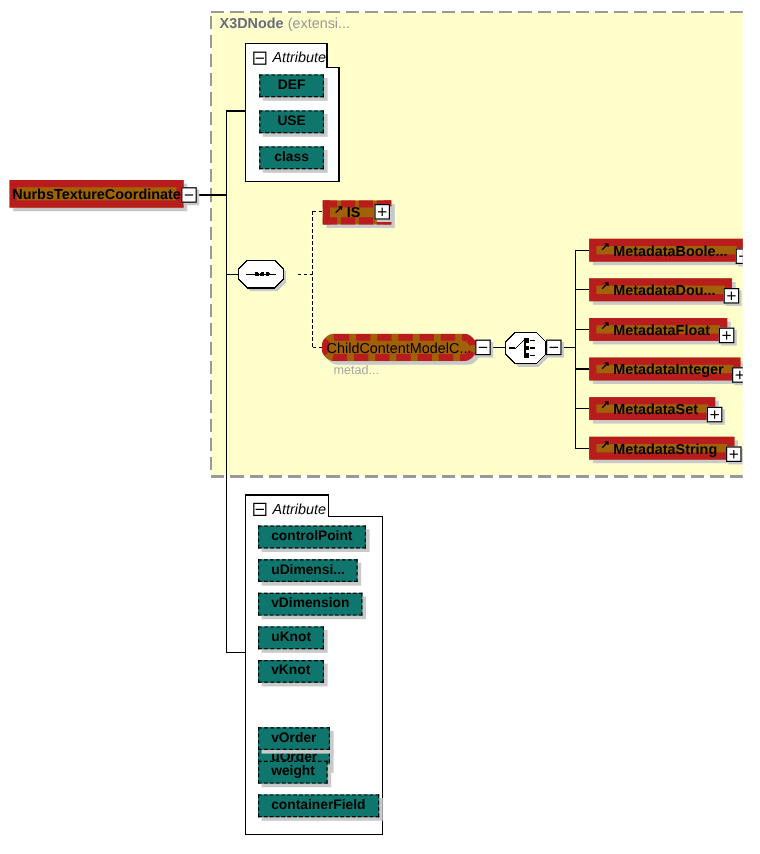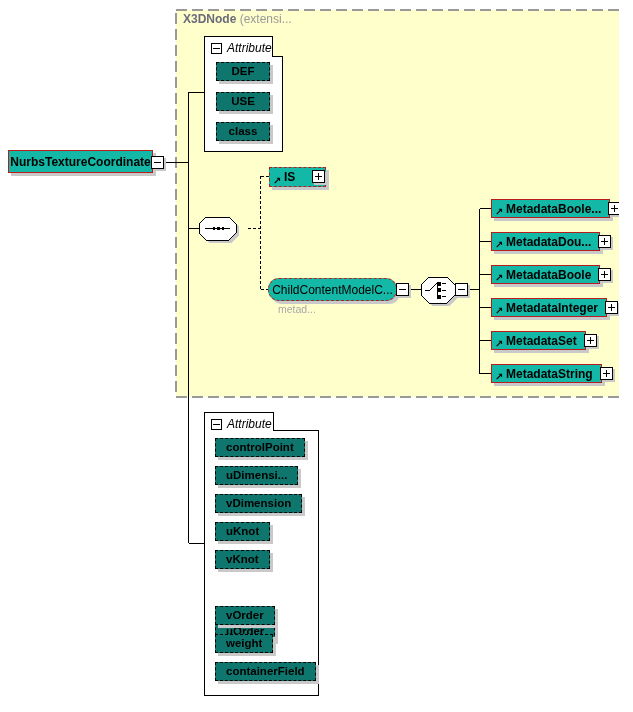--- a/index.html
+++ b/index.html
@@ -1,21 +1,21 @@
 <!DOCTYPE html>
 <html><head>
 <meta charset="utf-8">
 <style>
   html,body{margin:0;padding:0;background:#fff;}
   #canvas{position:relative;width:619px;height:712px;background:#fff;overflow:hidden;
           font-family:"Liberation Sans","DejaVu Sans",sans-serif;}
   svg.layer{position:absolute;left:0;top:0;z-index:0;}
 
   
-  .el{position:absolute;z-index:2;background:#14b8a6;border:1px solid #b91c1c;
+  .el{position:absolute;z-index:2;background:#a16207;border:6px solid #b91c1c;
       box-shadow:3px 3px 0 #c9c9c9;display:flex;align-items:center;justify-content:center;
       font-weight:bold;font-size:12px;color:#000;white-space:nowrap;box-sizing:border-box;}
   .el.dashedb{border-style:dashed;}
   .el.rounded{border-radius:11px;border-style:dashed;font-weight:normal;justify-content:center;}
 
   
   .attr-box{position:absolute;z-index:2;background:#0f766e;border:1px dashed #000;
       box-shadow:3px 3px 0 #c9c9c9;height:19px;line-height:17px;box-sizing:border-box;
       font-weight:bold;font-size:11.5px;text-align:center;padding:0 10px;min-width:54px;white-space:nowrap;}
 
@@ -136,21 +136,21 @@
     <span>MetadataBoole...</span>
     <span class="conn plus" style="left:100%;top:2px;margin-left:-1px;"></span>
   </div>
   <div class="el" style="left:491px;top:232px;height:19px;padding:0 8px 0 14px;">
     <span class="ref-arrow">↗</span>
     <span>MetadataDou...</span>
     <span class="conn plus" style="left:100%;top:2px;margin-left:-1px;"></span>
   </div>
   <div class="el" style="left:491px;top:265px;height:19px;padding:0 8px 0 14px;">
     <span class="ref-arrow">↗</span>
-    <span>MetadataBoole</span>
+    <span>MetadataFloat</span>
     <span class="conn plus" style="left:100%;top:2px;margin-left:-1px;"></span>
   </div>
   <div class="el" style="left:491px;top:298px;height:19px;padding:0 8px 0 14px;">
     <span class="ref-arrow">↗</span>
     <span>MetadataInteger</span>
     <span class="conn plus" style="left:100%;top:2px;margin-left:-1px;"></span>
   </div>
   <div class="el" style="left:491px;top:331px;height:19px;padding:0 8px 0 14px;">
     <span class="ref-arrow">↗</span>
     <span>MetadataSet</span>

